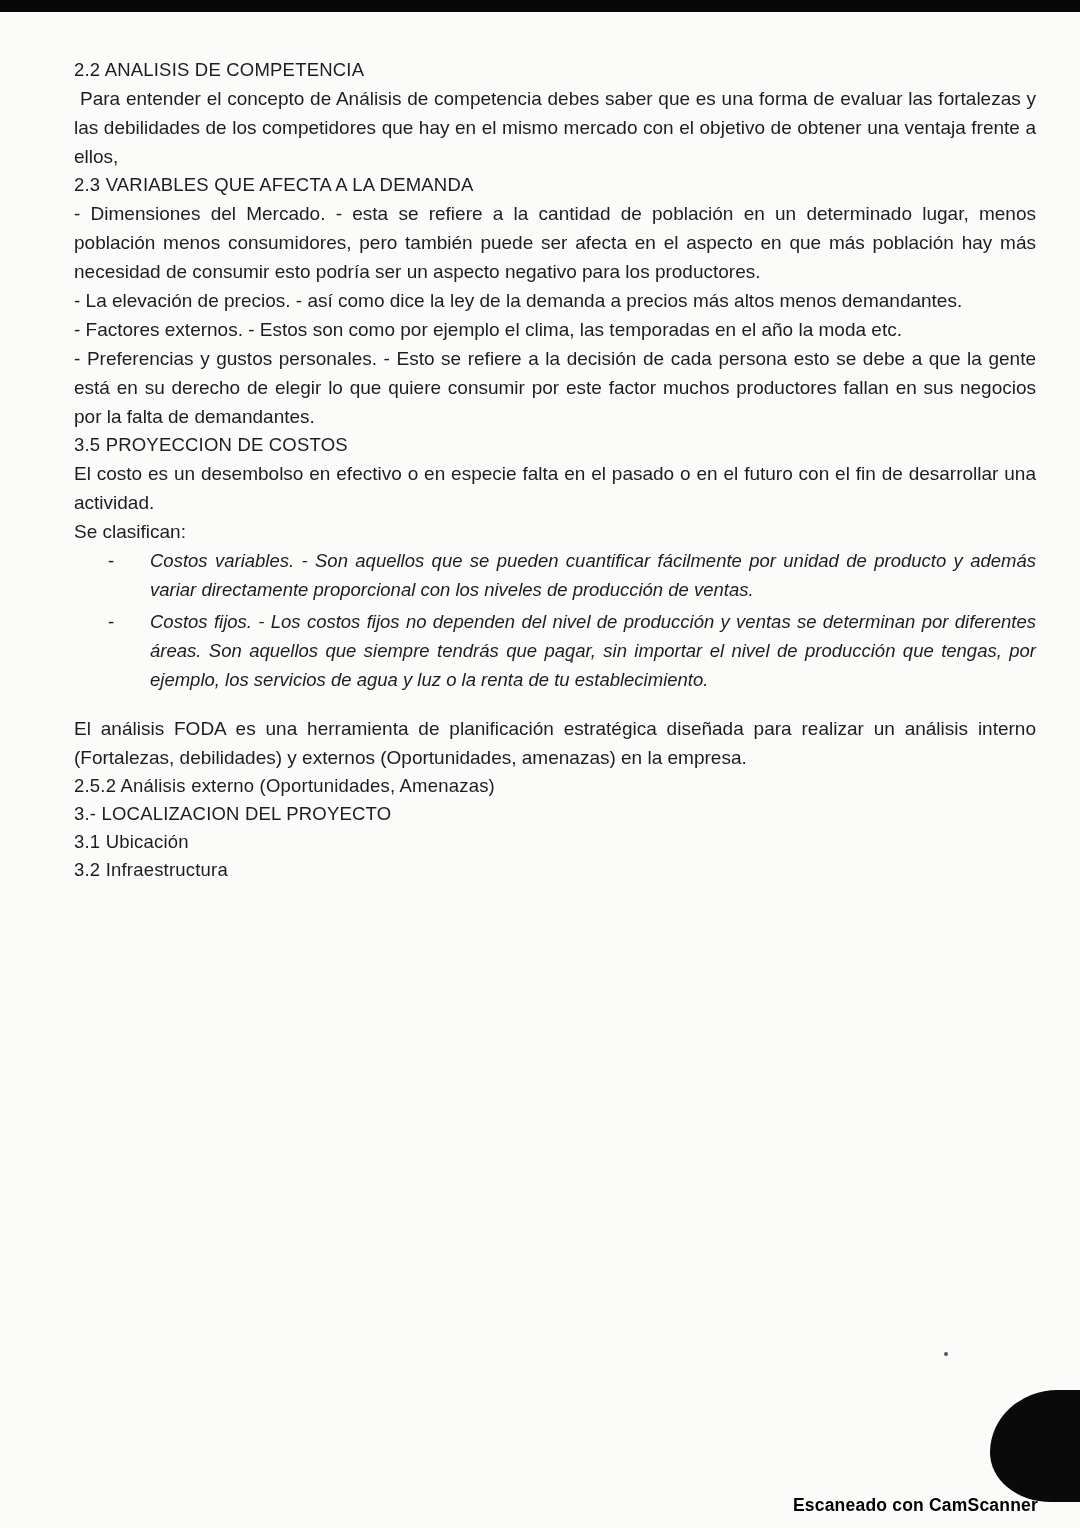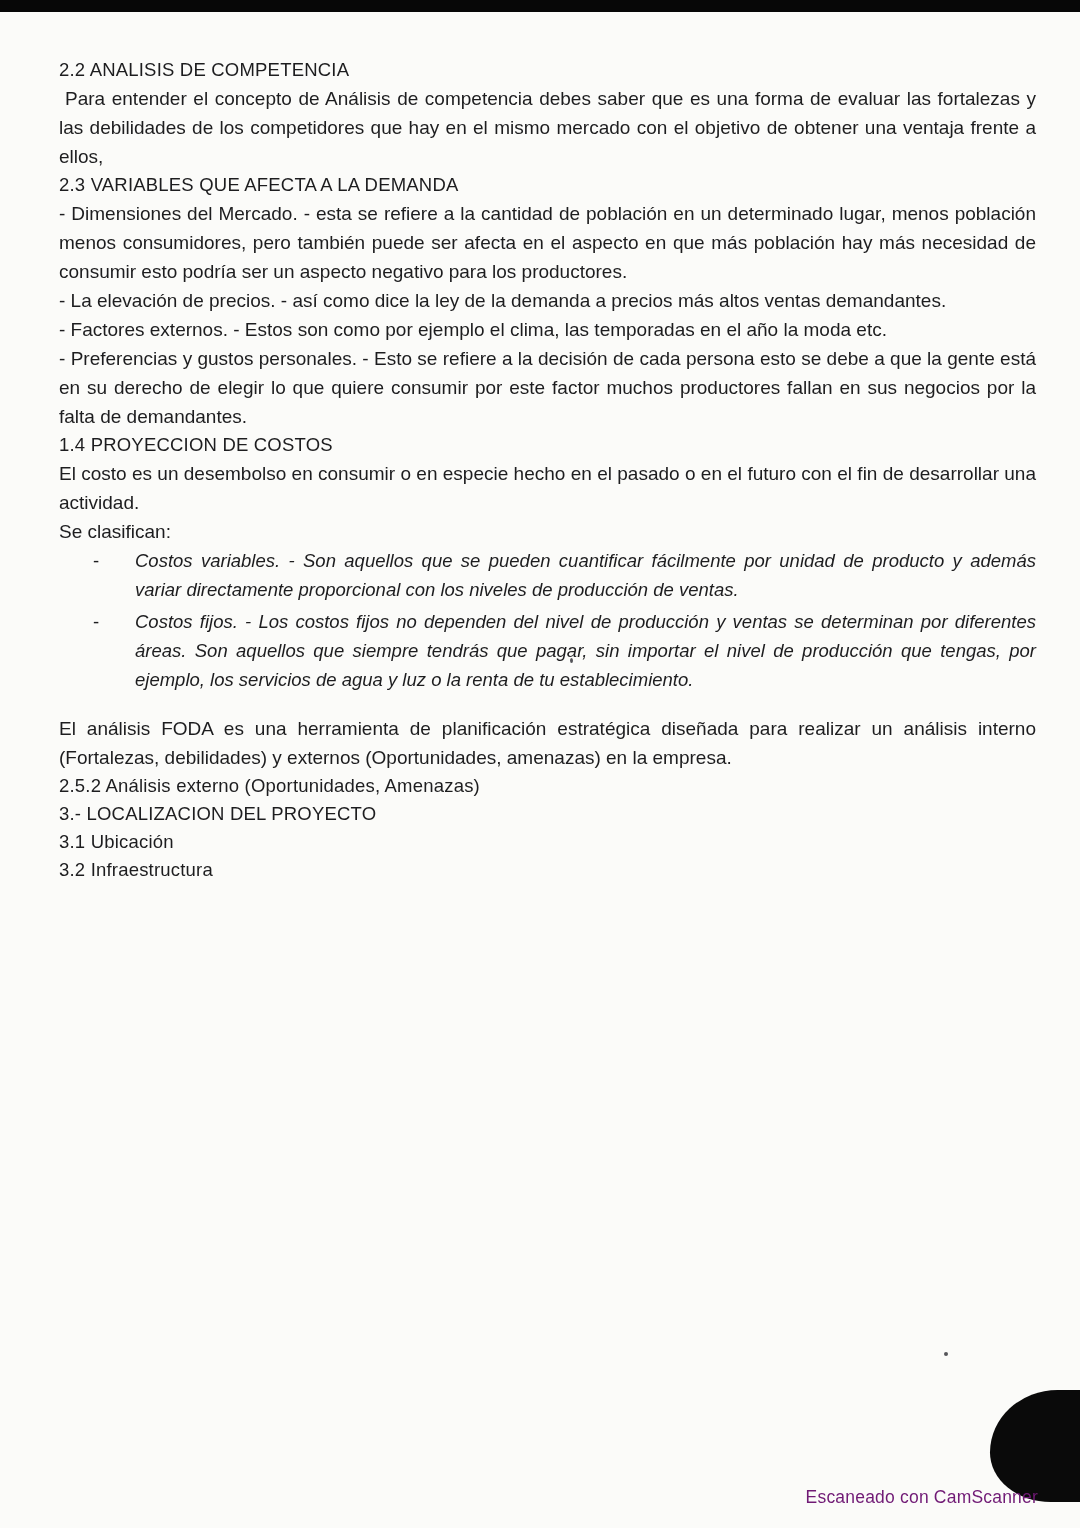--- a/index.html
+++ b/index.html
@@ -15,21 +15,21 @@
   .scan-top-bar {
     position: absolute;
     top: 0; left: 0;
     width: 100%;
     height: 12px;
     background: #070707;
   }
   .doc {
     position: absolute;
     top: 56px;
-    left: 59px;
+    left: 74px;
     right: 44px;
   }
   .doc p { margin: 0; }
   .heading {
     font-size: 18.5px;
     line-height: 28px;
     margin: 0 0 20px 0;
     letter-spacing: 0.2px;
     white-space: pre-wrap;
   }
@@ -61,24 +61,24 @@
     right: 0;
     bottom: 26px;
     width: 90px;
     height: 112px;
     background: #0a0a0a;
     border-radius: 78% 0 0 70% / 58% 0 0 46%;
   }
   .scan-watermark {
     position: absolute;
     right: 42px;
-    bottom: 20px;
+    bottom: 12px;
     font-size: 17.5px;
-    font-weight: normal;
-    color: #701a75;
+    font-weight: bold;
+    color: #000000;
     letter-spacing: 0.2px;
   }
   .speckle {
     position: absolute;
     width: 4px;
     height: 4px;
     border-radius: 50%;
     background: #55555a;
   }
   .speckle-1 { left: 944px; top: 1352px; }
@@ -87,25 +87,25 @@
 </head>
 <body>
 
 <div class="scan-top-bar"></div>
 
 <main class="doc" id="doc-root">
     <p class="heading">2.2 ANALISIS DE COMPETENCIA</p>
     <p class="paragraph first-indent">Para entender el concepto de Análisis de competencia debes saber que es una forma de evaluar las fortalezas y las debilidades de los competidores que hay en el mismo mercado con el objetivo de obtener una ventaja frente a ellos,</p>
     <p class="heading">2.3 VARIABLES QUE AFECTA A LA DEMANDA</p>
     <p class="paragraph">- Dimensiones del Mercado. - esta se refiere a la cantidad de población en un determinado lugar, menos población menos consumidores, pero también puede ser afecta en el aspecto en que más población hay más necesidad de consumir esto podría ser un aspecto negativo para los productores.</p>
-    <p class="paragraph">- La elevación de precios. - así como dice la ley de la demanda a precios más altos ventas demandantes.</p>
+    <p class="paragraph">- La elevación de precios. - así como dice la ley de la demanda a precios más altos menos demandantes.</p>
     <p class="paragraph">- Factores externos. - Estos son como por ejemplo el clima, las temporadas en el año la moda etc.</p>
     <p class="paragraph">- Preferencias y gustos personales. - Esto se refiere a la decisión de cada persona esto se debe a que la gente está en su derecho de elegir lo que quiere consumir por este factor muchos productores fallan en sus negocios por la falta de demandantes.</p>
-    <p class="heading">1.4 PROYECCION DE COSTOS</p>
-    <p class="paragraph">El costo es un desembolso en consumir o en especie hecho en el pasado o en el futuro con el fin de desarrollar una actividad.</p>
+    <p class="heading">3.5 PROYECCION DE COSTOS</p>
+    <p class="paragraph">El costo es un desembolso en efectivo o en especie falta en el pasado o en el futuro con el fin de desarrollar una actividad.</p>
     <p class="paragraph">Se clasifican:</p>
     <div class="bullet-item">
       <span class="bullet-marker">-</span>
       <span class="bullet-text">Costos variables. - Son aquellos que se pueden cuantificar fácilmente por unidad de producto y además variar directamente proporcional con los niveles de producción de ventas.</span>
     </div>
     <div class="bullet-item">
       <span class="bullet-marker">-</span>
       <span class="bullet-text">Costos fijos. - Los costos fijos no dependen del nivel de producción y ventas se determinan por diferentes áreas. Son aquellos que siempre tendrás que pagar, sin importar el nivel de producción que tengas, por ejemplo, los servicios de agua y luz o la renta de tu establecimiento.</span>
     </div>
     <p class="paragraph">El análisis FODA es una herramienta de planificación estratégica diseñada para realizar un análisis interno (Fortalezas, debilidades) y externos (Oportunidades, amenazas) en la empresa.</p>

